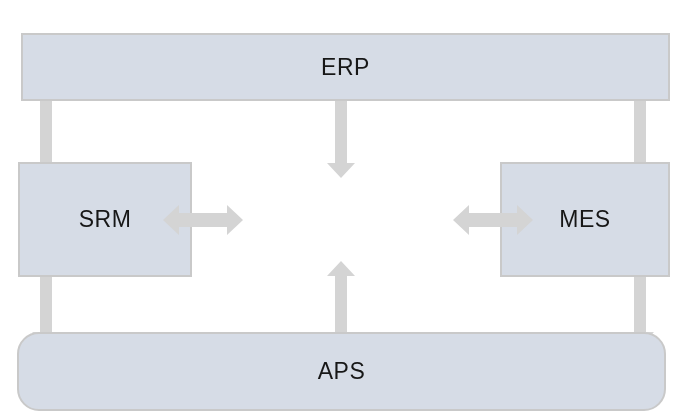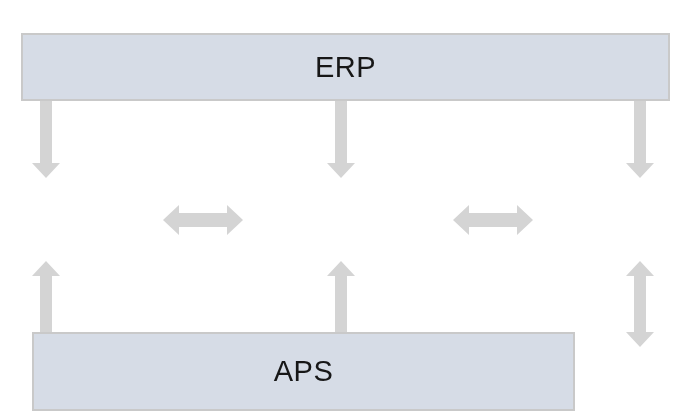--- a/index.html
+++ b/index.html
@@ -24,33 +24,33 @@
     box-sizing: border-box;
     background: #d6dce6;
     border: 2px solid #c9c9c9;
     display: flex;
     align-items: center;
     justify-content: center;
     z-index: 3;
   }
   .node-label {
     font-family: "Liberation Sans", sans-serif;
-    font-size: 29px;
+    font-size: 23px;
     font-weight: 400;
     color: #171717;
     letter-spacing: 0.5px;
     line-height: 1;
     user-select: none;
   }
 
   #node-erp { left: 21px;  top: 33px;  width: 649px; height: 68px; }
   #node-srm { left: 18px;  top: 162px; width: 174px; height: 115px; }
   #node-wms { left: 209px; top: 162px; width: 264px; height: 116px; }
   #node-mes { left: 500px; top: 162px; width: 170px; height: 115px; }
-  #node-aps { left: 32px;  top: 332px; width: 543px; height: 79px; }
+  #node-aps { left: 17px;  top: 332px; width: 649px; height: 79px; border-radius: 22px; }
 
   
   .arrow {
     position: absolute;
     z-index: 1;
   }
   .arrow svg { display: block; overflow: visible; }
 
   
   #arrow-erp-srm  { left: 32px;  top: 84px;  width: 28px; height: 94px; }
@@ -97,22 +97,28 @@
   <div class="arrow" id="arrow-mes-aps">
     <svg viewBox="0 0 28 86" width="28" height="86" preserveAspectRatio="none" aria-hidden="true">
       <polygon points="14,0 28,15 20,15 20,71 28,71 14,86 0,71 8,71 8,15 0,15" fill="#d4d4d4"></polygon>
     </svg>
   </div>
 
   <div class="node-box" id="node-erp">
     <span class="node-label">ERP</span>
   </div>
 
+  <div class="node-box" id="node-srm">
+    <span class="node-label">SRM</span>
+  </div>
 
 
+  <div class="node-box" id="node-mes">
+    <span class="node-label">MES</span>
+  </div>
 
   <div class="node-box" id="node-aps">
     <span class="node-label">APS</span>
   </div>
 
   <div class="arrow" id="arrow-srm-wms">
     <svg viewBox="0 0 80 30" width="80" height="30" preserveAspectRatio="none" aria-hidden="true">
       <polygon points="0,15 16,0 16,8 64,8 64,0 80,15 64,30 64,22 16,22 16,30" fill="#d4d4d4"></polygon>
     </svg>
   </div>

